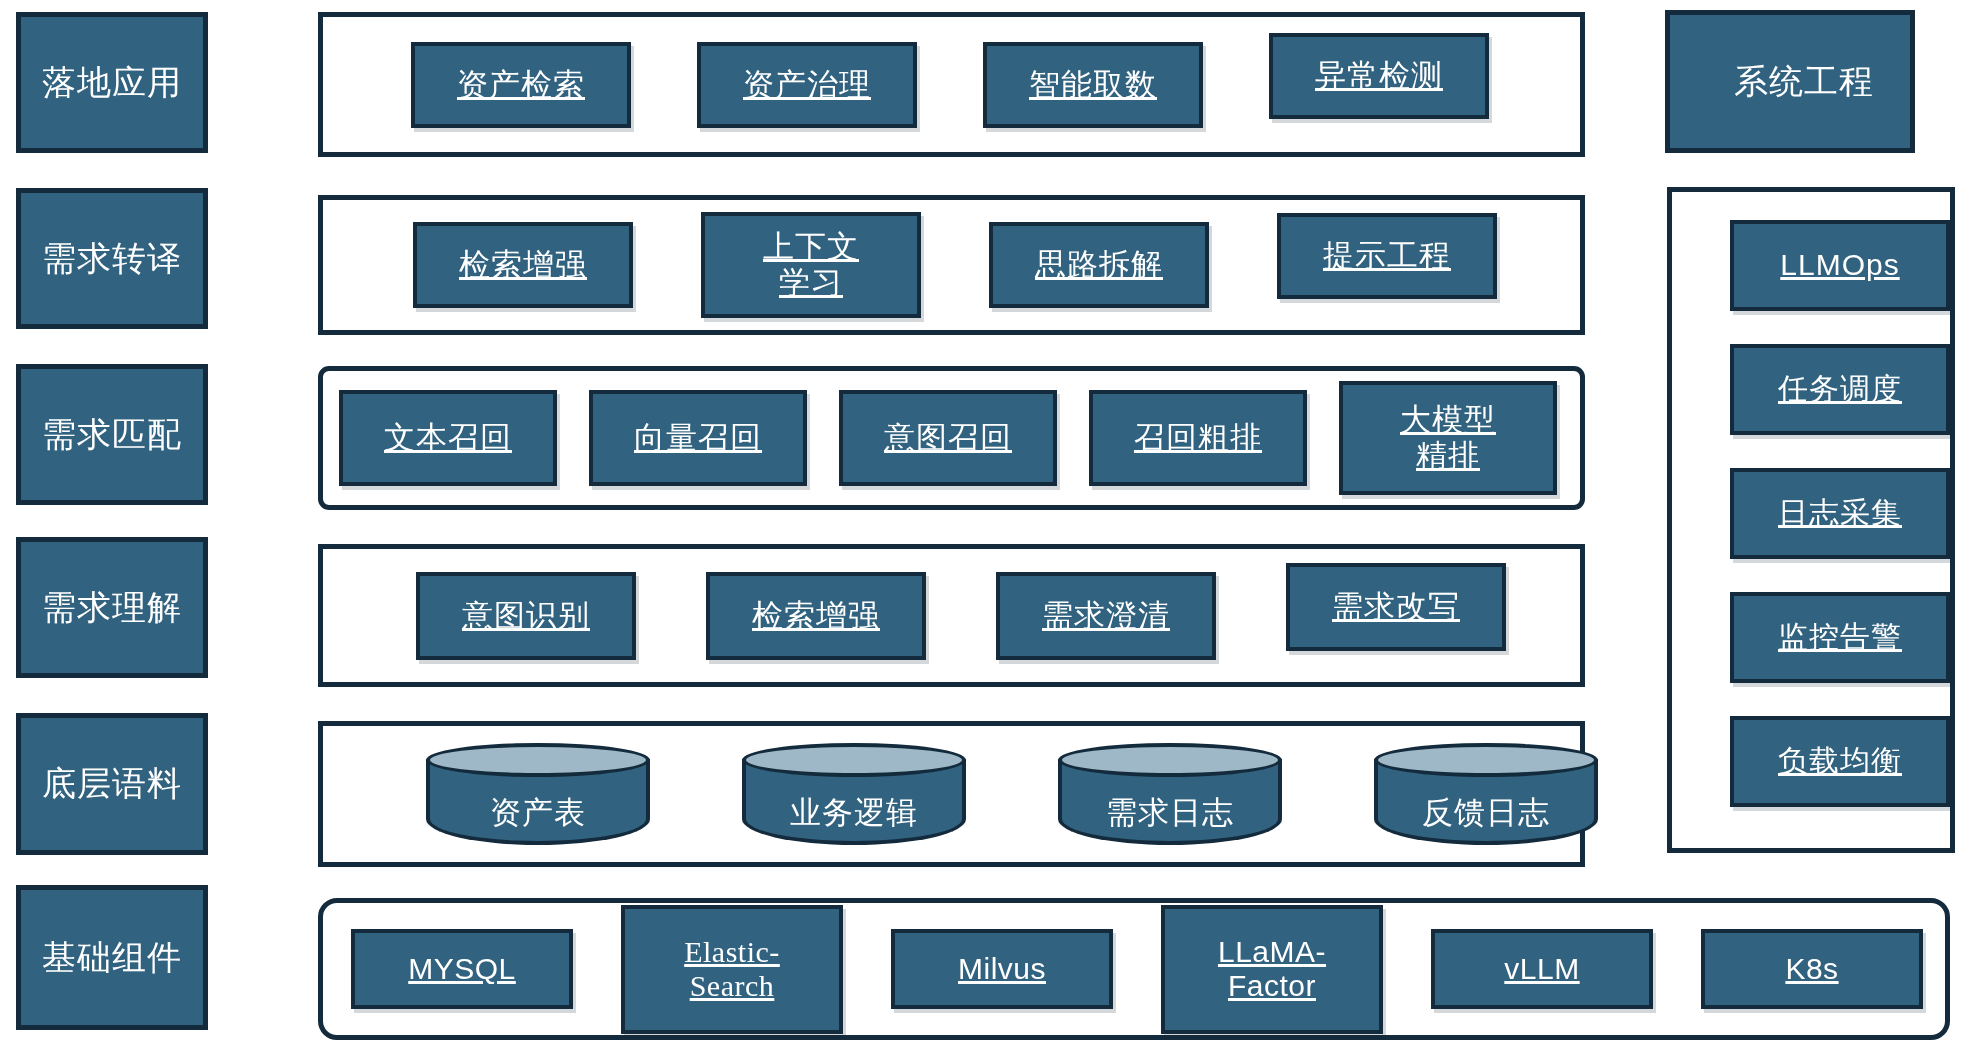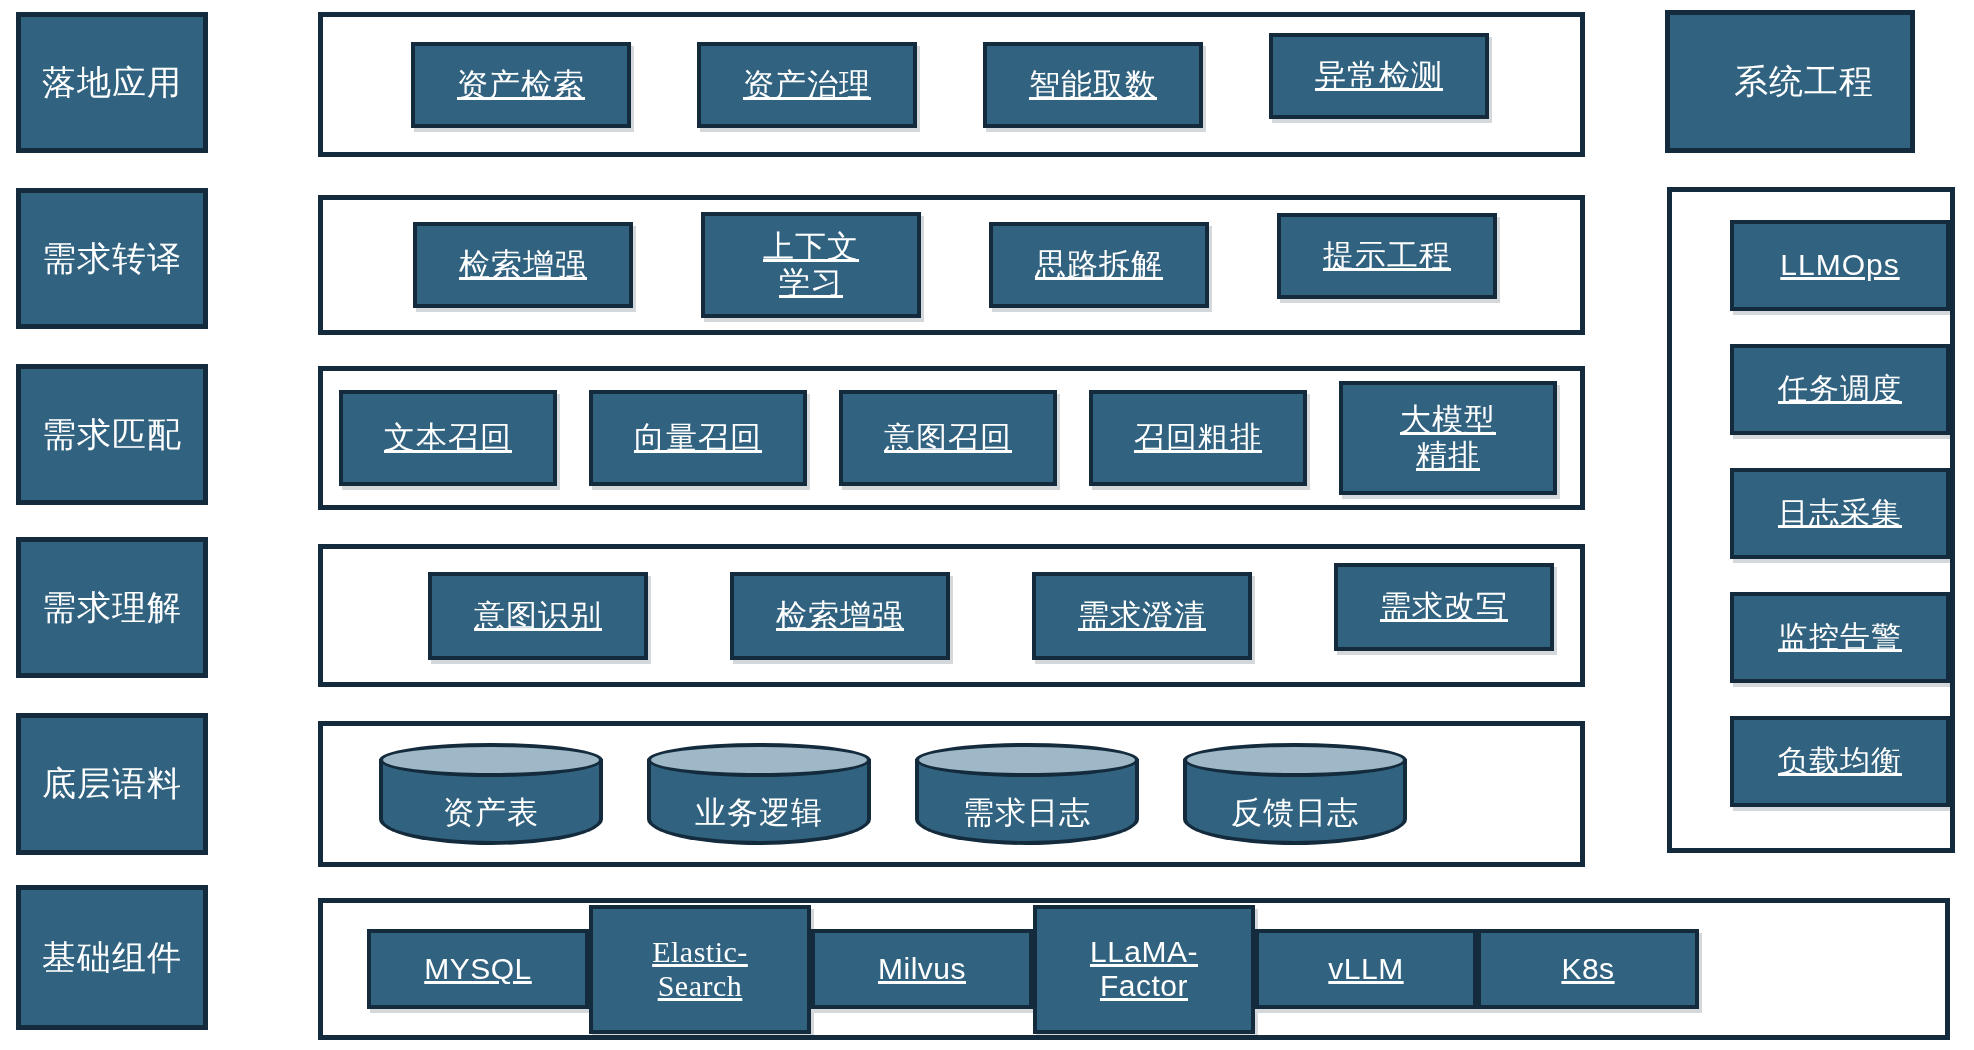--- a/index.html
+++ b/index.html
@@ -39,27 +39,27 @@
     box-shadow:3px 4px 0 rgba(18,40,56,0.18);
     text-decoration:underline;
   }
   .raise{position:relative;top:-9px;}
   .tall{height:106px;text-align:center;}
   .tall2{height:102px;}
   .serif{font-family:"Liberation Serif","DejaVu Serif",serif;font-size:34px;}
   
   .row1{top:12px;height:145px;padding-left:88px;gap:66px;}
   .row2{top:195px;height:140px;padding-left:90px;gap:68px;}
-  .row3{top:366px;height:144px;padding-left:16px;gap:32px;}
+  .row3{top:366px;height:144px;padding-left:16px;gap:32px;border-radius:11px;}
   .row3 .ibox{width:218px;height:96px;}
   .row3 .ibox.tall{height:114px;}
   .row4{top:544px;height:143px;padding-left:93px;gap:70px;}
-  .row4 .ibox{height:88px;margin-left:12px;}
-  .row5{top:721px;height:146px;padding-left:56px;gap:44px;}
-  .row6{top:898px;height:142px;padding-left:44px;}
+  .row4 .ibox{height:88px;}
+  .row5{top:721px;height:146px;padding-left:103px;gap:92px;}
+  .row6{top:898px;height:142px;padding-left:28px;gap:48px;border-radius:19px;}
   .row6 .ibox{width:222px;height:80px;font-size:30px;letter-spacing:0.5px;}
   .row6 .ibox.tall2{height:129px;}
   
   .cyl{position:relative;width:224px;height:102px;flex:none;}
   .cyl-body{
     position:absolute;left:0;right:0;top:16px;bottom:0;
     background:var(--fill);border:4px solid var(--border);border-top:none;
     border-radius:0 0 112px 112px / 0 0 26px 26px;box-sizing:border-box;
   }
   .cyl-top{

